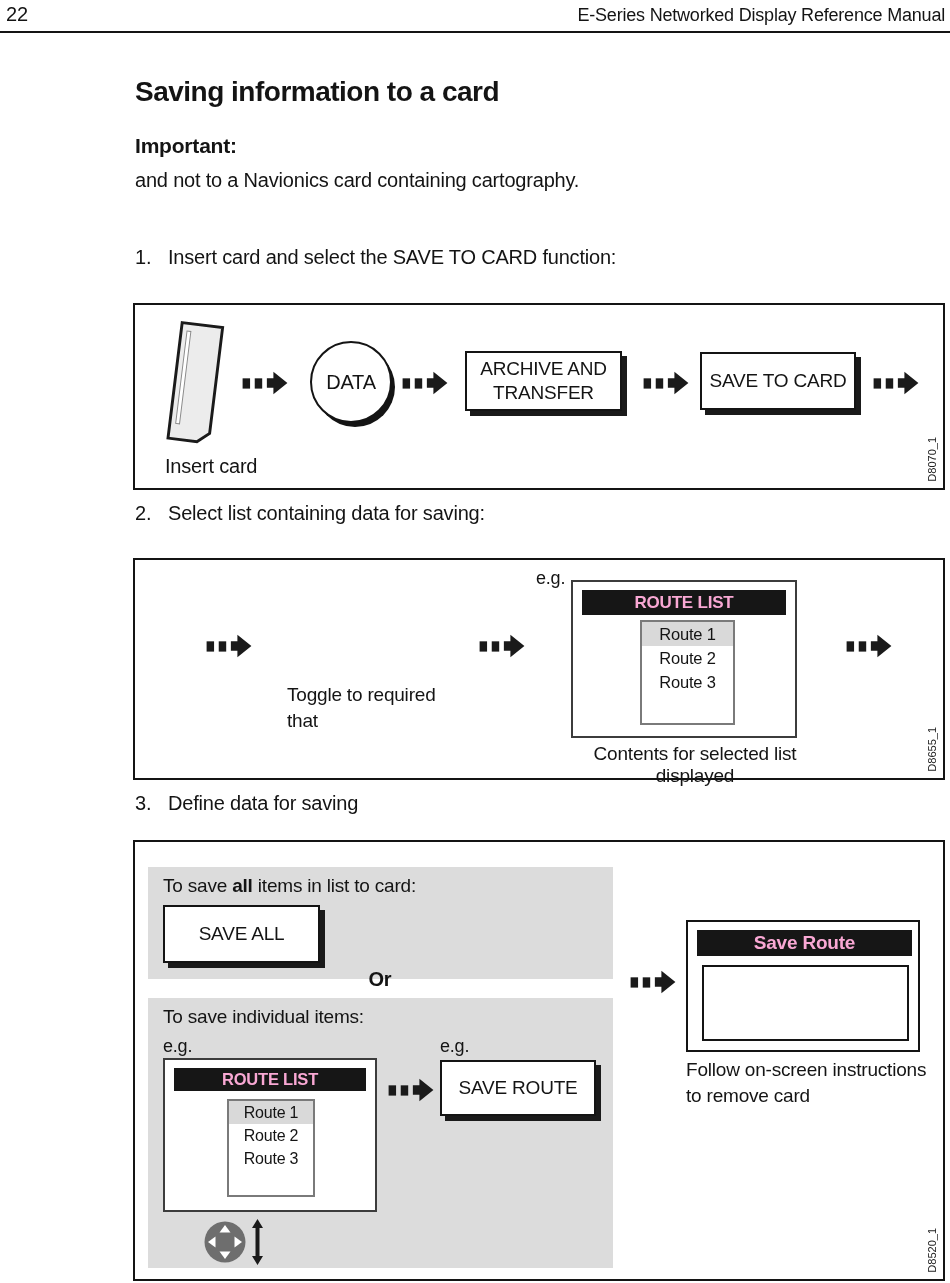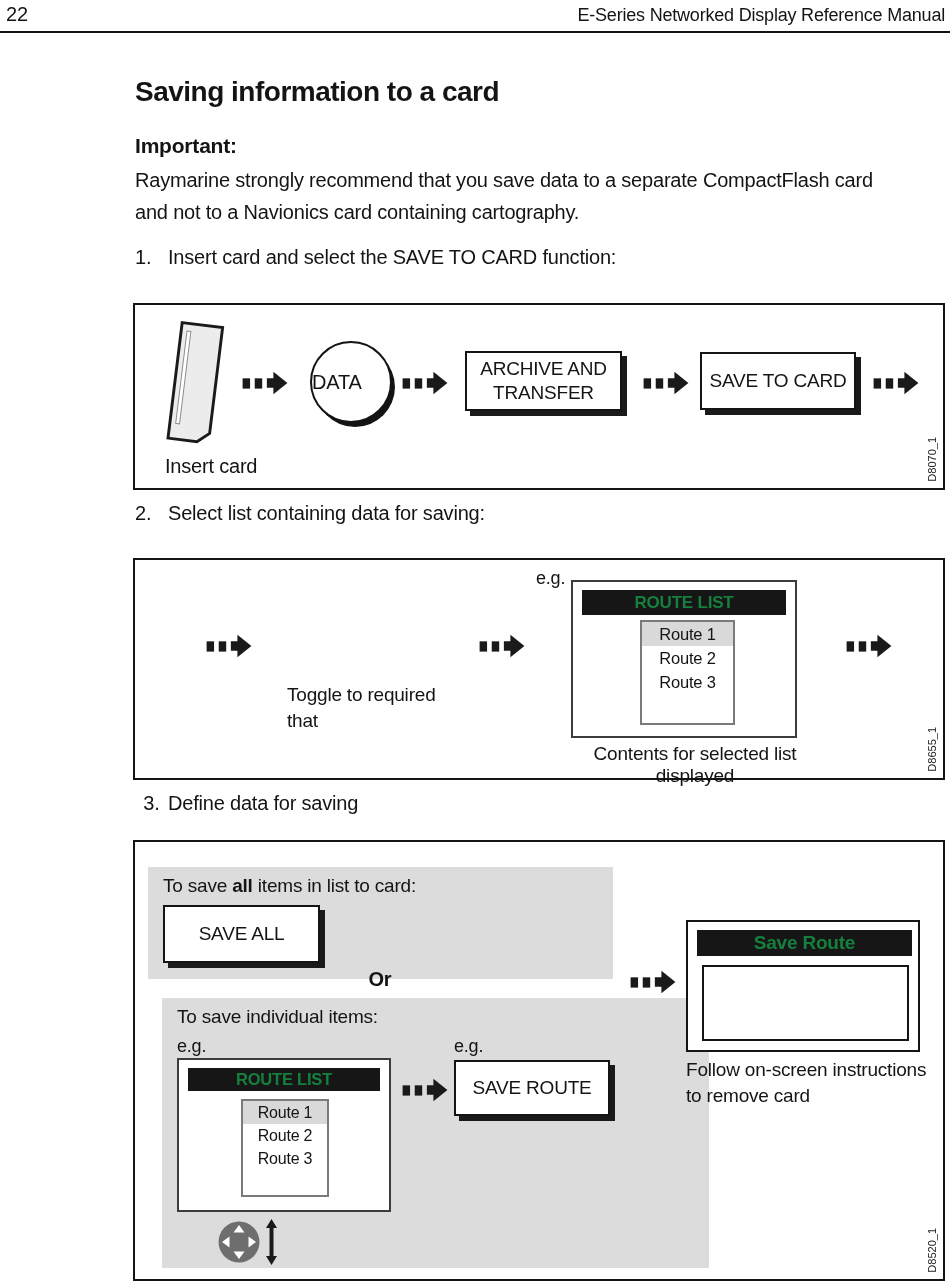--- a/index.html
+++ b/index.html
@@ -17,55 +17,55 @@
   .header-rule { left:0; top:31px; width:950px; border-top:2px solid #141414; }
 
   
   .doc-title { left:135px; top:76px; font-size:28px; font-weight:bold; letter-spacing:-0.5px; }
   .important-label { left:135px; top:134px; font-size:21px; font-weight:bold; }
   .important-text { left:135px; top:164px; width:812px; font-size:20px; line-height:32px; }
   .step { font-size:20px; }
   .step .num { display:inline-block; width:33px; }
   .step-1 { left:135px; top:246px; }
   .step-2 { left:135px; top:502px; }
-  .step-3 { left:135px; top:792px;text-align:center; }
+  .step-3 { left:135px; top:792px; }
 
   
   .fig { border:2px solid #141414; background:#fff; }
   .fig1 { left:133px; top:303px; width:812px; height:187px; }
   .fig2 { left:133px; top:558px; width:812px; height:222px; }
   .fig3 { left:133px; top:840px; width:812px; height:441px; }
   .fig-id {
     right:5px; bottom:6px; font-size:11px; color:#222; letter-spacing:0;
     writing-mode:vertical-rl; transform:rotate(180deg);
   }
 
   
   .flow-arrow { width:48px; height:28px; }
   .flow-arrow path, .flow-arrow rect { fill:#1a1a1a; }
   .btn {
     background:#fff; border:2px solid #141414; box-shadow:5px 5px 0 #1a1a1a;
     display:flex; flex-direction:column; align-items:center; justify-content:center;
     text-align:center; font-size:19px; line-height:24px;
   }
-  .black-bar { background:#161616; color:#15803d; font-weight:bold; text-align:center; }
+  .black-bar { background:#161616; color:#f9a8d4; font-weight:bold; text-align:center; }
   .panel { background:#fff; border:2px solid #3c3c3c; }
   .mini-list { background:#fff; border:2px solid #7a7a7a; }
   .mini-row { height:24px; font-size:16.5px; text-align:center; line-height:24px; }
   .mini-row.selected { background:#d9d9d9; }
   .gray-panel { background:#dcdcdc; }
 
   
   .f1-card { left:30px; top:12px; width:64px; height:136px; }
   .f1-insert { left:30px; top:150px; font-size:20px; }
   .f1-arrow1 { left:106px; top:64px; }
   .f1-data {
     left:175px; top:36px; width:82px; height:82px; border:2.5px solid #141414;
     border-radius:50%; background:#fff; box-shadow:4px 5px 0 -1px #141414;
-    display:flex; align-items:center; justify-content:flex-start; font-size:20px;
+    display:flex; align-items:center; justify-content:center; font-size:20px;
   }
   .f1-arrow2 { left:266px; top:64px; }
   .f1-archive { left:330px; top:46px; width:157px; height:60px; }
   .f1-arrow3 { left:507px; top:64px; }
   .f1-save { left:565px; top:47px; width:156px; height:58px; }
   .f1-arrow4 { left:737px; top:64px; }
 
   
   .f2-arrow1 { left:70px; top:72px; }
   .f2-select { left:152px; top:57px; width:152px; height:57px; line-height:25px; }
@@ -78,21 +78,21 @@
   .f2-panel .black-bar { left:9px; top:8px; width:204px; height:25px; font-size:17px; line-height:25px; }
   .f2-panel .mini-list { left:67px; top:38px; width:95px; height:105px; }
   .f2-arrow3 { left:710px; top:72px; }
   .f2-caption { left:420px; top:183px; width:280px; text-align:center; font-size:19px; }
 
   
   .f3-panelA { left:13px; top:25px; width:465px; height:112px; }
   .f3-introA { left:15px; top:8px; font-size:19px; }
   .f3-saveall { left:15px; top:38px; width:157px; height:58px; }
   .f3-or { left:0; top:126px; width:466px; text-align:center; font-size:20px; font-weight:bold;padding-left:24px; }
-  .f3-panelB { left:27px; top:156px; width:547px; height:270px;text-decoration:underline; }
+  .f3-panelB { left:13px; top:156px; width:465px; height:270px;text-decoration:underline; }
   .f3-introB { left:15px; top:8px; font-size:19px; }
   .f3-eg1 { left:15px; top:38px; font-size:18px; }
   .f3-eg2 { left:292px; top:38px; font-size:18px; }
   .f3-routepanel { left:15px; top:60px; width:214px; height:154px; }
   .f3-routepanel .black-bar { left:9px; top:8px; width:192px; height:23px; font-size:16.5px; line-height:23px; }
   .f3-routepanel .mini-list { left:62px; top:39px; width:88px; height:98px; }
   .f3-routepanel .mini-row { height:23px; font-size:16px; line-height:23px; }
   .f3-arrow1 { left:239px; top:78px; }
   .f3-saveroute { left:292px; top:62px; width:156px; height:56px; }
   .f3-trackpad { left:55px; top:222px; width:44px; height:44px; }
@@ -107,21 +107,20 @@
 </head>
 <body>
 
 <div class="abs page-num">22</div>
 <div class="abs manual-title">E-Series Networked Display Reference Manual</div>
 <div class="abs header-rule"></div>
 
 <h1 class="abs doc-title">Saving information to a card</h1>
 <div class="abs important-label">Important:</div>
 <div class="abs important-text">
-  <div>Raymarine strongly recommend that you save data to a separate CompactFlash card</div>
   <div>and not to a Navionics card containing cartography.</div>
 </div>
 
 <div class="abs step step-1">
   <span class="num">1.</span><span>Insert card and select the SAVE TO CARD function:</span>
 </div>
 
 <div class="abs fig fig1">
   <svg class="abs f1-card" viewBox="0 0 66 140">
     <g transform="rotate(7 33 70)">

